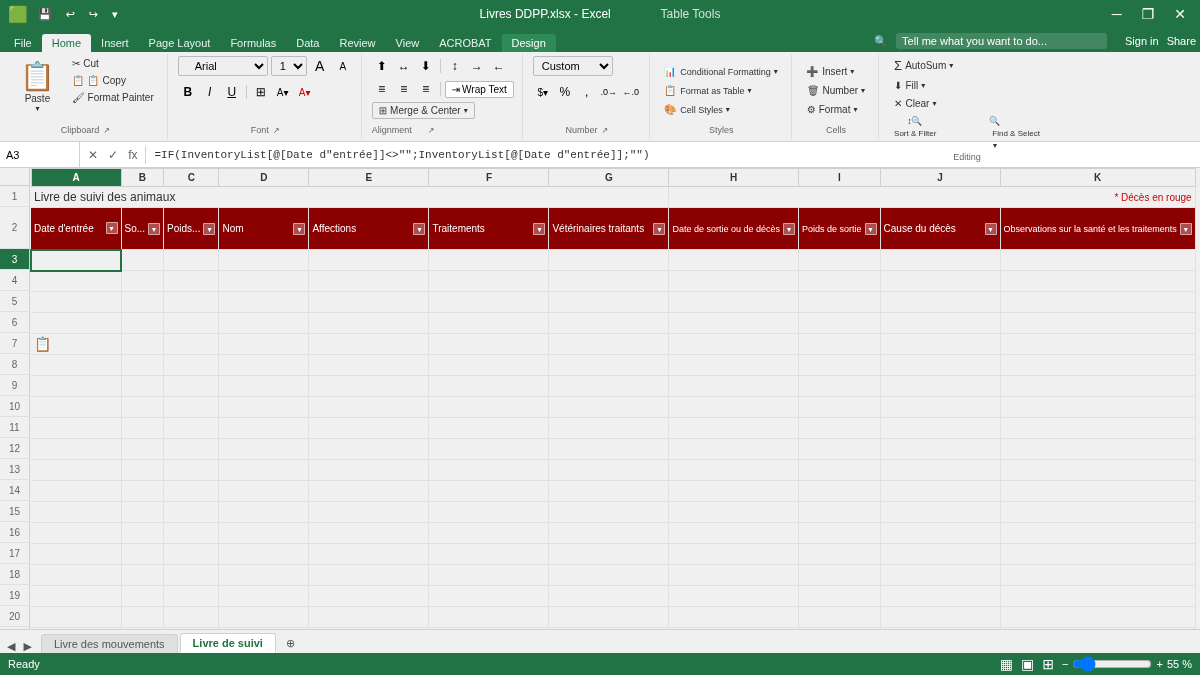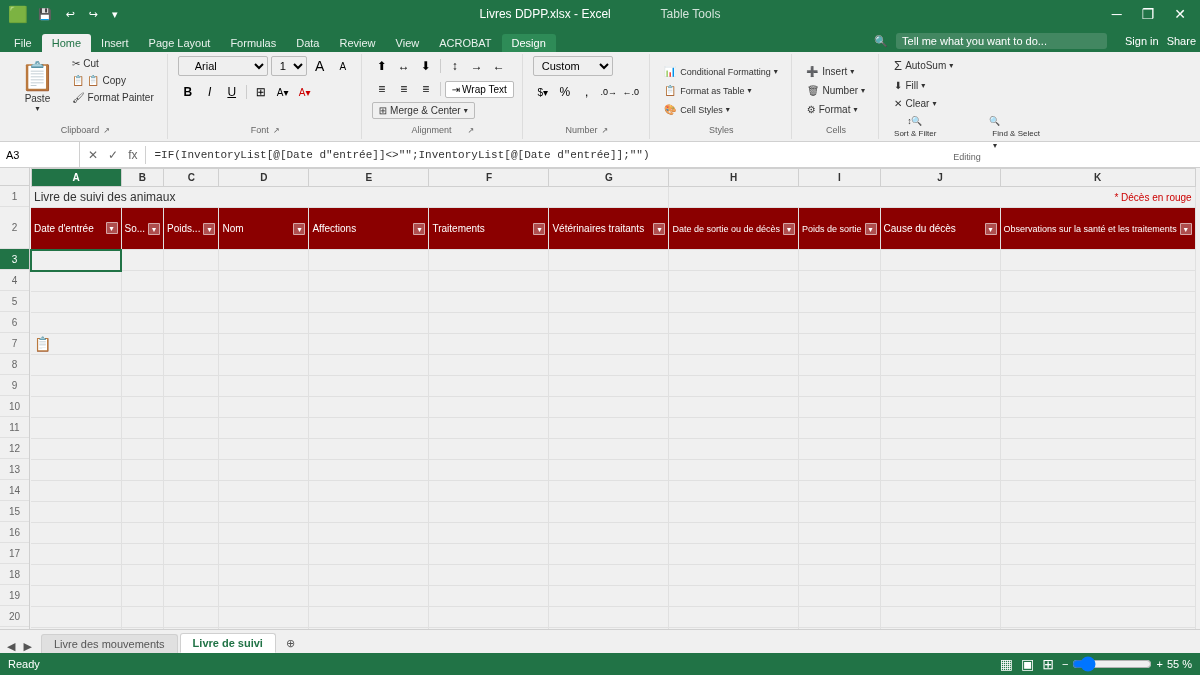--- a/index.html
+++ b/index.html
@@ -455,21 +455,21 @@
         </div>
       </div>
       <div>
         <div class="rb-btn-small" style="border:1px solid #bbb;border-radius:2px;padding:2px 6px;">
           <span>⊞</span>
           <span>Merge &amp; Center</span>
           <span style="font-size:8px;">▾</span>
         </div>
       </div>
     </div>
-    <div class="ribbon-group-label" style="display:flex;align-items:center;justify-content:center;gap:16px;">
+    <div class="ribbon-group-label" style="display:flex;align-items:center;justify-content:flex-start;gap:16px;">
       <span>Alignment</span>
       <span style="font-size:8px;">↗</span>
     </div>
   </div>
 
   <div class="ribbon-group">
     <div class="ribbon-group-content" style="flex-direction:column;gap:3px;">
       <select class="num-select">
         <option>Custom</option>
         <option>General</option>

